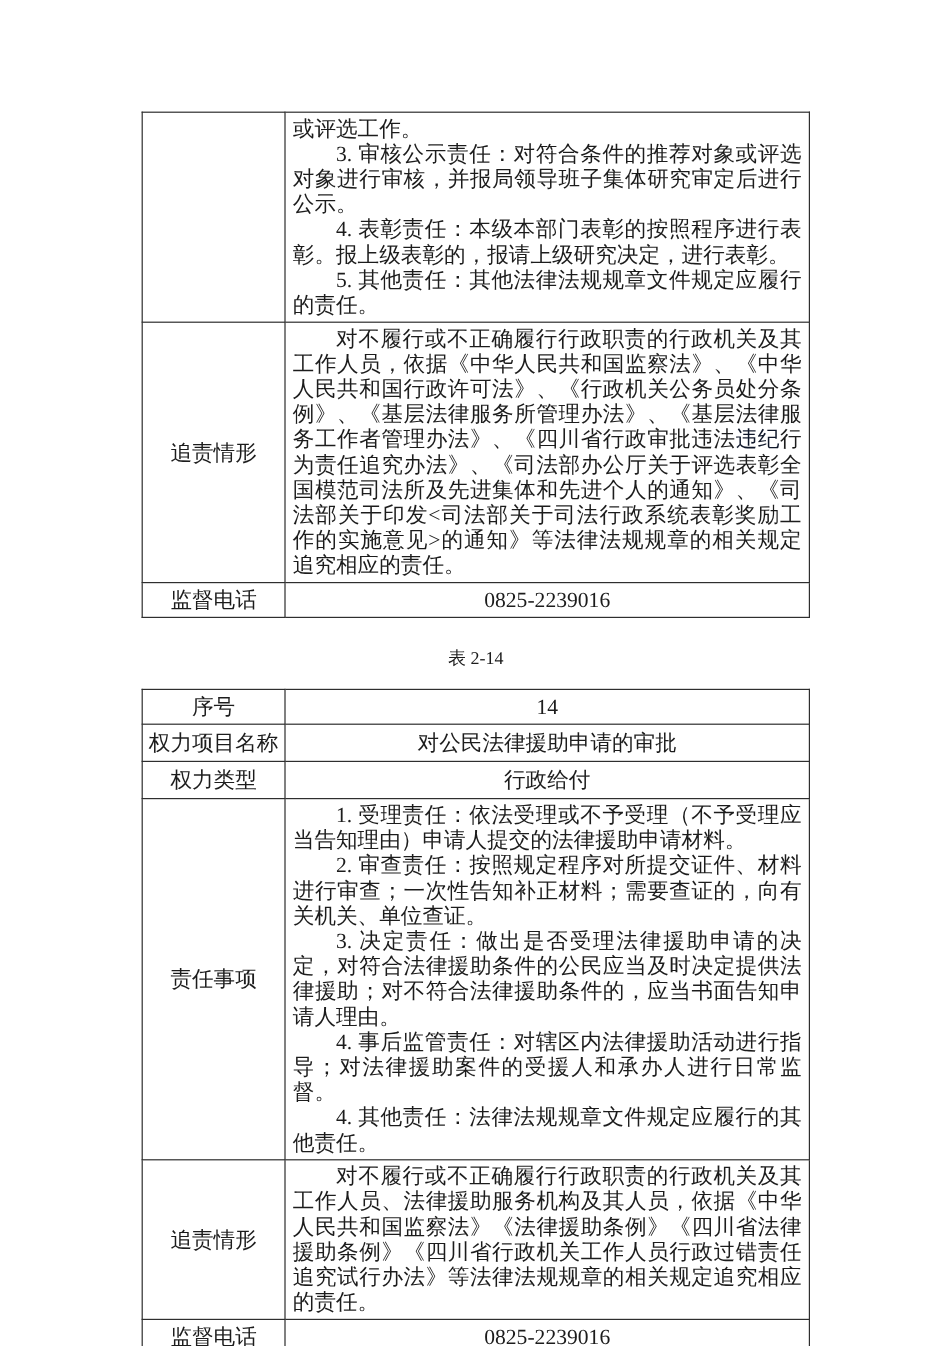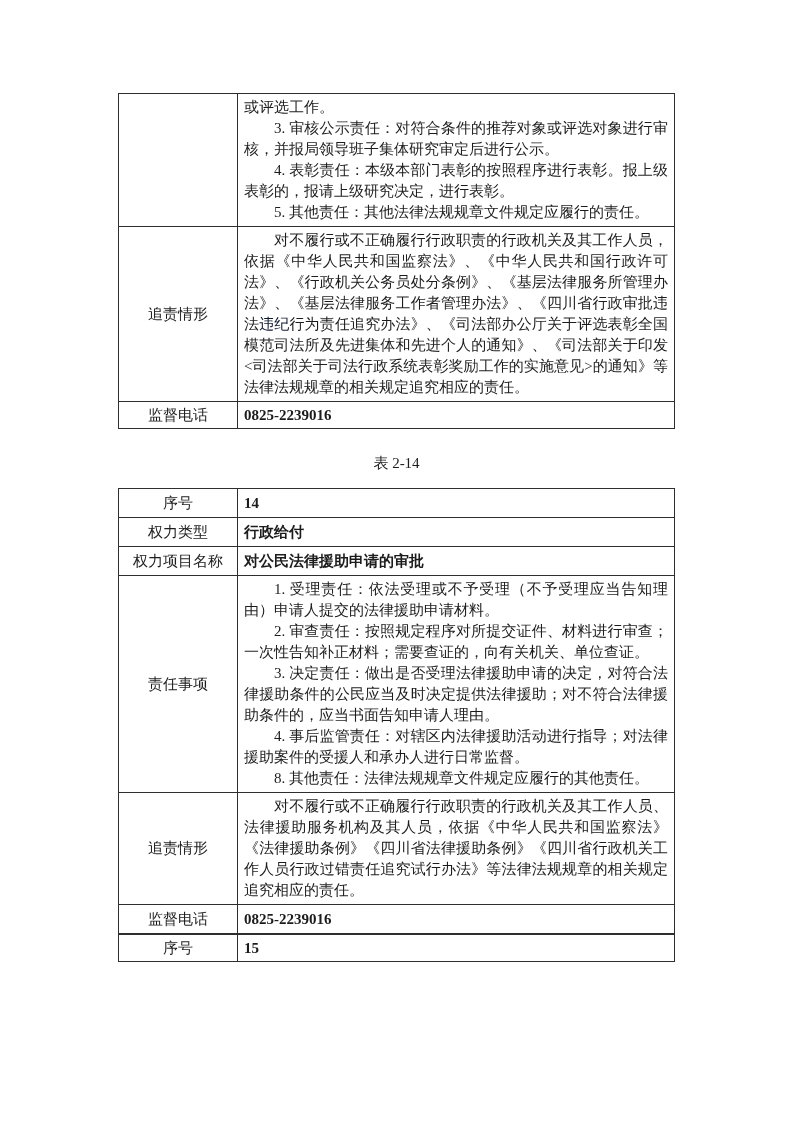--- a/index.html
+++ b/index.html
@@ -13,34 +13,34 @@
   }
   .content { position:absolute; left:118px; top:93px; width:557px; }
 
   table.doc-table {
     border-collapse:collapse;
     width:557px;
     table-layout:fixed;
   }
   table.doc-table td {
     border:1px solid #2e2e2e;
-    font-size:15px;
+    font-size:18px;
   }
   col.col-label { width:119px; }
 
   td.label-cell {
     text-align:center;
     vertical-align:middle;
     padding:2px 4px;
   }
   td.content-cell {
     vertical-align:middle;
     padding:3px 6px;
   }
-  td.value-center { text-align:left;font-weight:bold; }
+  td.value-center { text-align:center; }
 
   td p {
     margin:0;
     line-height:21px;
     text-indent:2em;
     text-align:justify;
   }
   td p.no-indent { text-indent:0; }
 
   
@@ -99,35 +99,35 @@
       <colgroup>
           <col class="col-label">
           <col>
         </colgroup>
       <tbody>
         <tr>
           <td class="label-cell h-single" style="border-color: rgb(46, 46, 46);">序号</td>
           <td class="content-cell value-center" style="border-color: rgb(46, 46, 46);">14</td>
         </tr>
         <tr>
+          <td class="label-cell h-single" style="border-color: rgb(46, 46, 46);">权力项目名称</td>
+          <td class="content-cell value-center" style="border-color: rgb(46, 46, 46);">对公民法律援助申请的审批</td>
+        </tr>
+        <tr>
           <td class="label-cell h-single" style="border-color: rgb(46, 46, 46);">权力类型</td>
           <td class="content-cell value-center" style="border-color: rgb(46, 46, 46);">行政给付</td>
-        </tr>
-        <tr>
-          <td class="label-cell h-single" style="border-color: rgb(46, 46, 46);">权力项目名称</td>
-          <td class="content-cell value-center" style="border-color: rgb(46, 46, 46);">对公民法律援助申请的审批</td>
         </tr>
         <tr>
           <td class="label-cell h-duties-14" style="border-color: rgb(46, 46, 46); font-family: Liberation Serif, serif;">责任事项</td>
           <td class="content-cell" style="border-color: rgb(46, 46, 46);">
             <p>1. 受理责任：依法受理或不予受理（不予受理应当告知理由）申请人提交的法律援助申请材料。</p>
             <p>2. 审查责任：按照规定程序对所提交证件、材料进行审查；一次性告知补正材料；需要查证的，向有关机关、单位查证。</p>
             <p>3. 决定责任：做出是否受理法律援助申请的决定，对符合法律援助条件的公民应当及时决定提供法律援助；对不符合法律援助条件的，应当书面告知申请人理由。</p>
             <p>4. 事后监管责任：对辖区内法律援助活动进行指导；对法律援助案件的受援人和承办人进行日常监督。</p>
-            <p>8. 其他责任：法律法规规章文件规定应履行的其他责任。</p>
+            <p>4. 其他责任：法律法规规章文件规定应履行的其他责任。</p>
           </td>
         </tr>
         <tr>
           <td class="label-cell h-acc-14" style="border-color: rgb(46, 46, 46);">追责情形</td>
           <td class="content-cell" style="border-color: rgb(46, 46, 46);">
             <p>对不履行或不正确履行行政职责的行政机关及其工作人员、法律援助服务机构及其人员，依据《中华人民共和国监察法》《法律援助条例》《四川省法律援助条例》《四川省行政机关工作人员行政过错责任追究试行办法》等法律法规规章的相关规定追究相应的责任。</p>
           </td>
         </tr>
         <tr>
           <td class="label-cell h-single" style="border-color: rgb(46, 46, 46);">监督电话</td>

